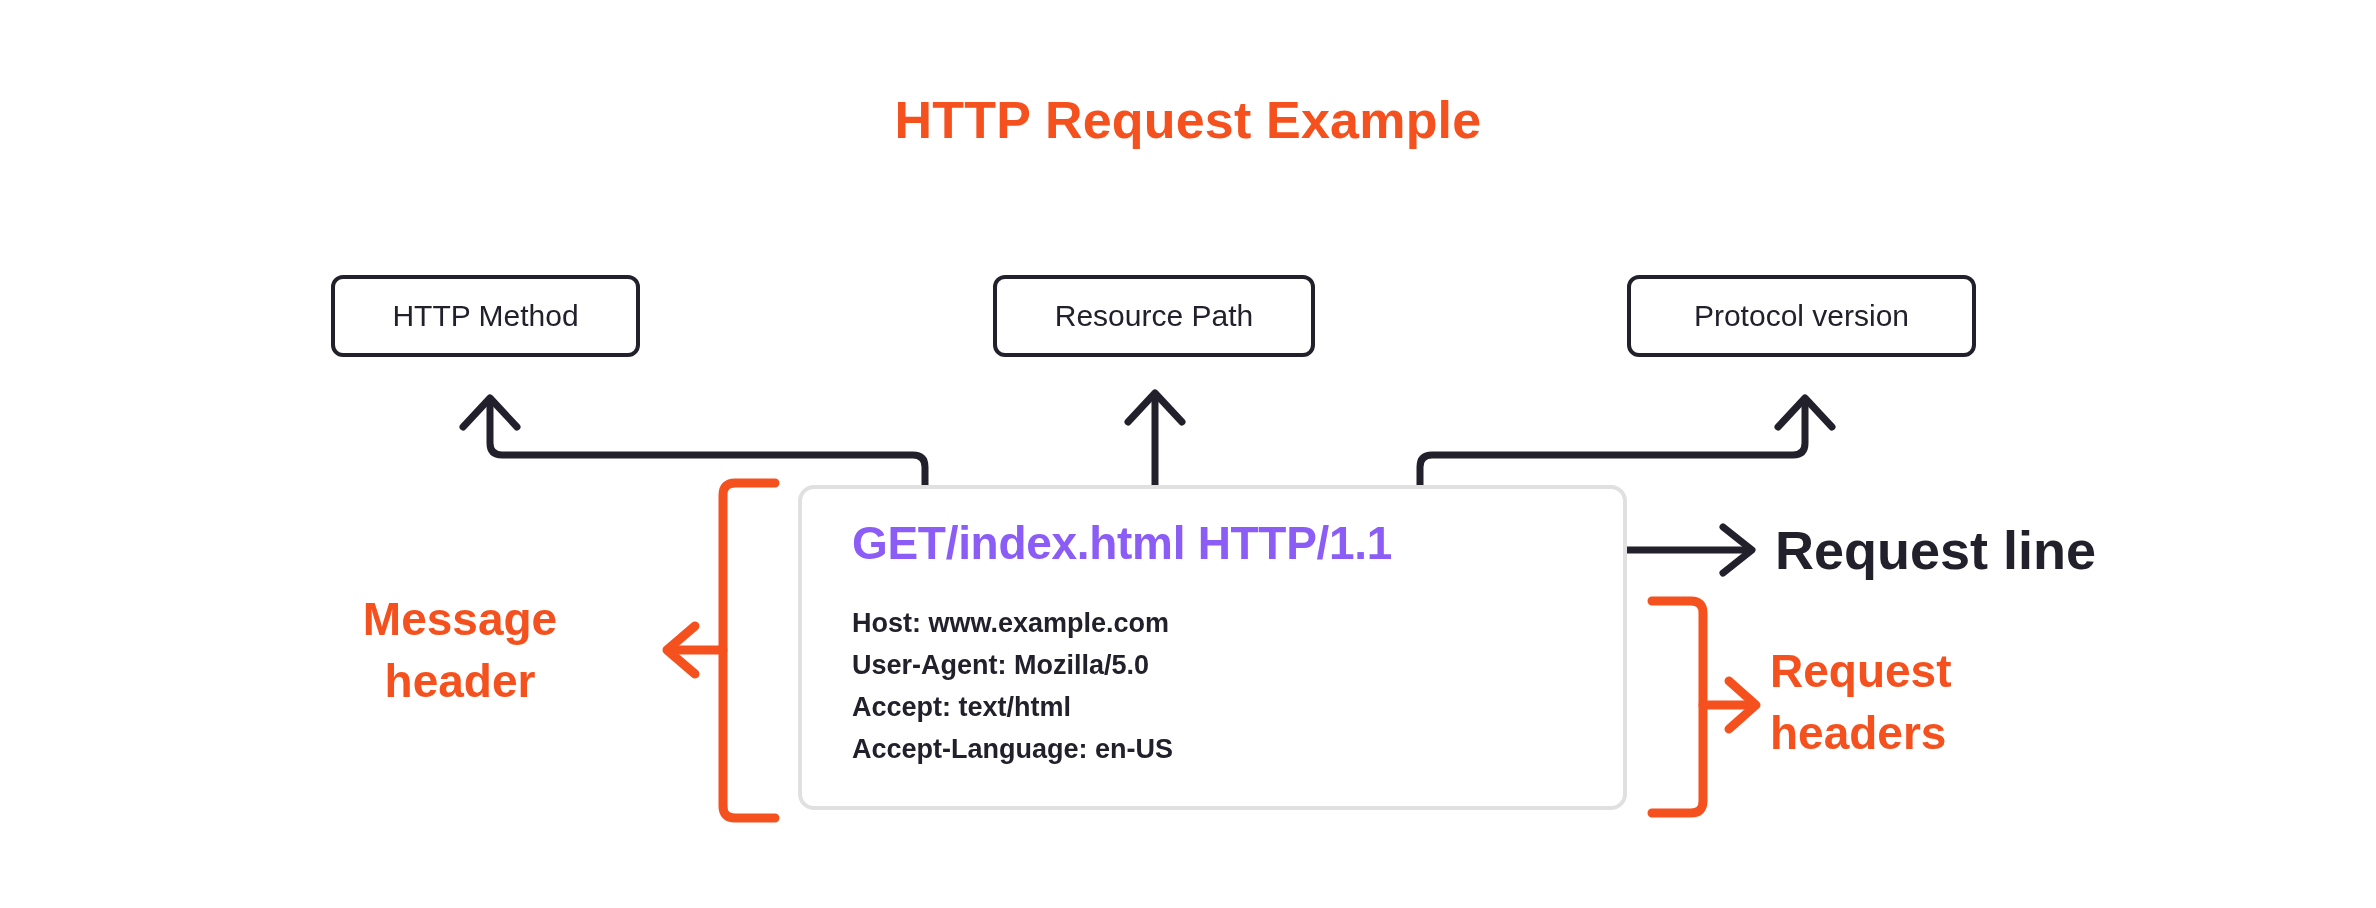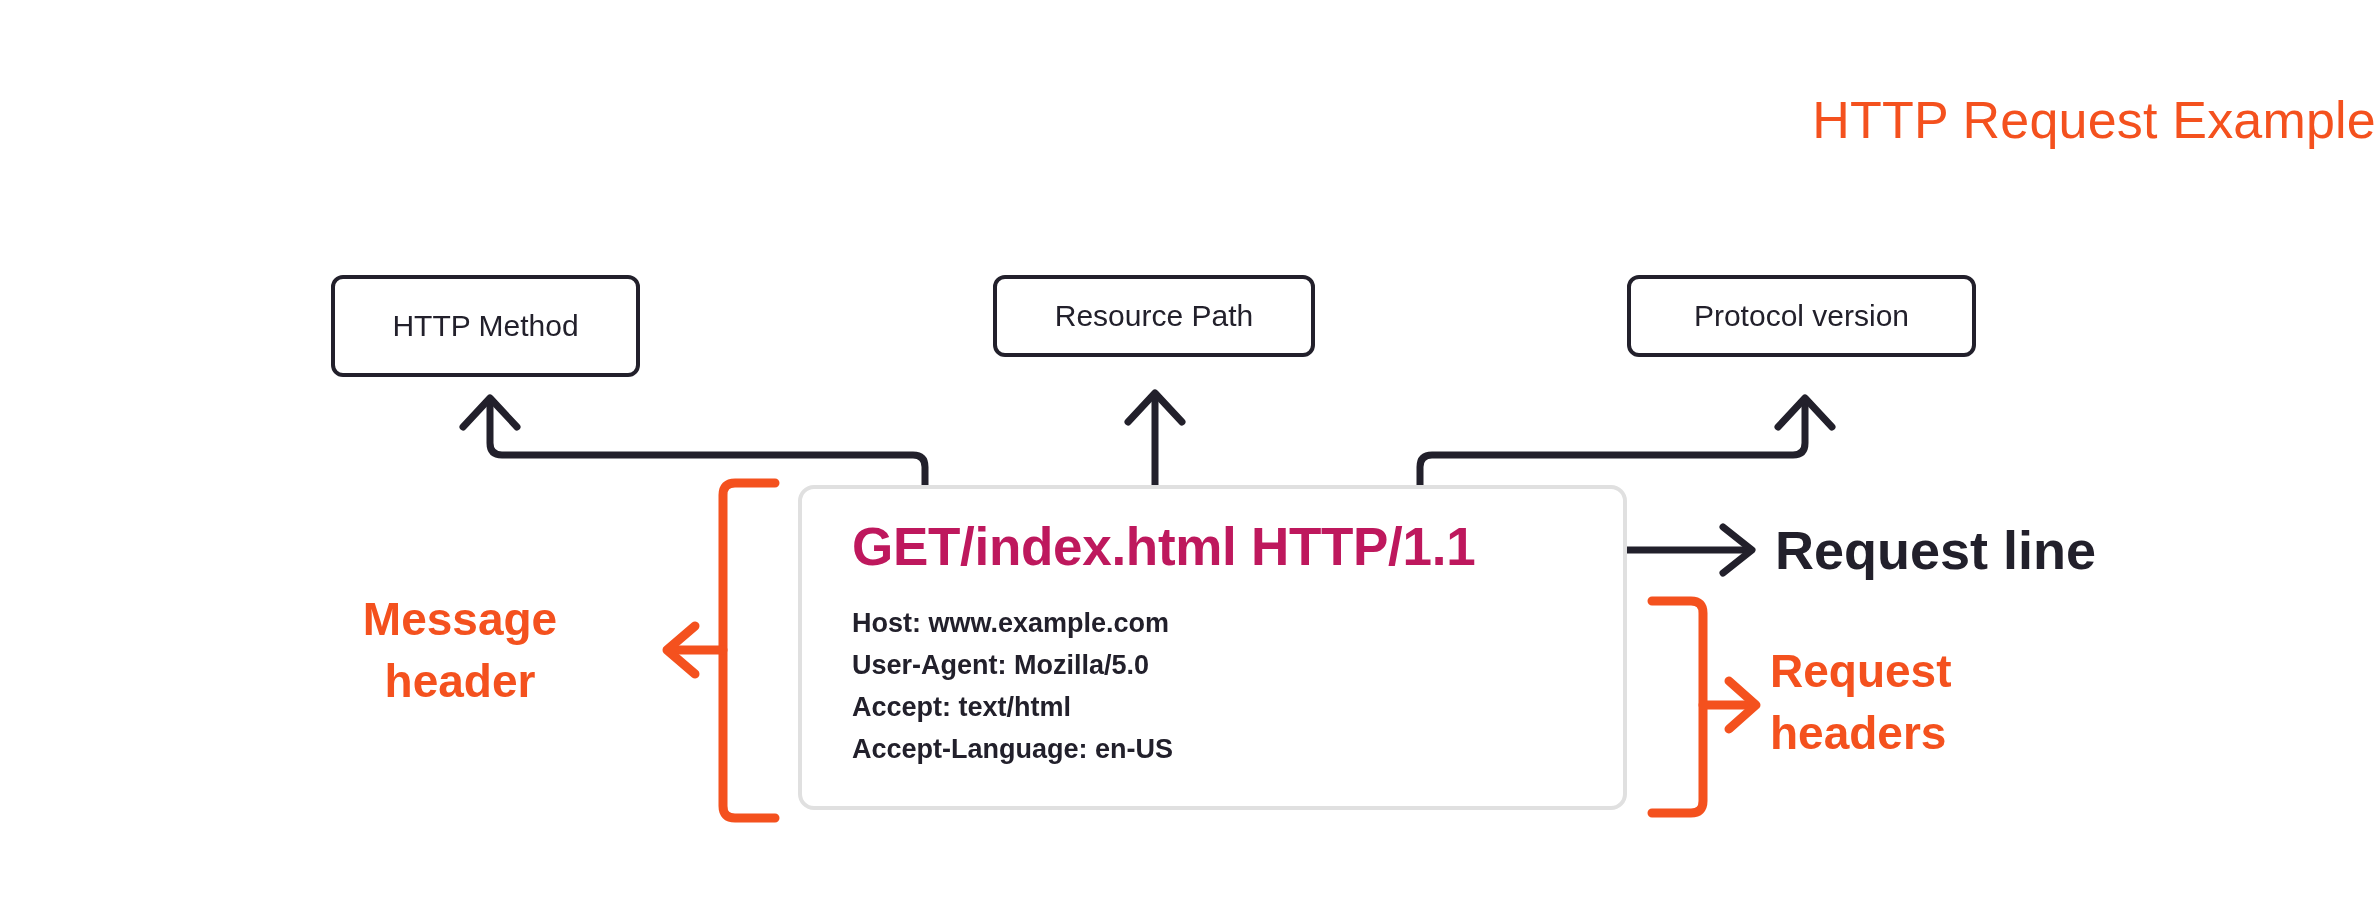--- a/index.html
+++ b/index.html
@@ -25,66 +25,66 @@
     height: 908px;
     pointer-events: none;
   }
 
   
   .diagram-title {
     position: absolute;
     left: 0;
     top: 90px;
     width: 2376px;
-    text-align: right;
+    text-align: center;
     font-size: 52px;
-    font-weight: normal;
+    font-weight: bold;
     color: #F4511E;
     letter-spacing: 0.2px;
     white-space: nowrap;
   }
 
   
   .callout-box {
     position: absolute;
     box-sizing: border-box;
     border: 4px solid #22202B;
     border-radius: 12px;
     background: #ffffff;
     display: flex;
     align-items: center;
     justify-content: center;
     color: #22202B;
     font-size: 30px;
     font-weight: normal;
     white-space: nowrap;
   }
-  #box-http-method   { left: 331px;  top: 275px; width: 309px; height: 102px; }
+  #box-http-method   { left: 331px;  top: 275px; width: 309px; height: 82px; }
   #box-resource-path { left: 993px;  top: 275px; width: 322px; height: 82px; }
   #box-protocol-ver  { left: 1627px; top: 275px; width: 349px; height: 82px; }
 
   
   #message-box {
     position: absolute;
     left: 798px;
     top: 485px;
     width: 829px;
     height: 325px;
     box-sizing: border-box;
     border: 4px solid #E0E0E0;
     border-radius: 16px;
     background: #ffffff;
   }
   #request-line-text {
     position: absolute;
     left: 852px;
     top: 516px;
-    font-size: 53px;
-    font-weight: bold;
-    color: #be185d;
+    font-size: 46px;
+    font-weight: bold;
+    color: #8b5cf6;
     white-space: nowrap;
     letter-spacing: -0.3px;
   }
   #header-lines {
     position: absolute;
     left: 852px;
     top: 602px;
     font-size: 27px;
     font-weight: bold;
     color: #22202B;

